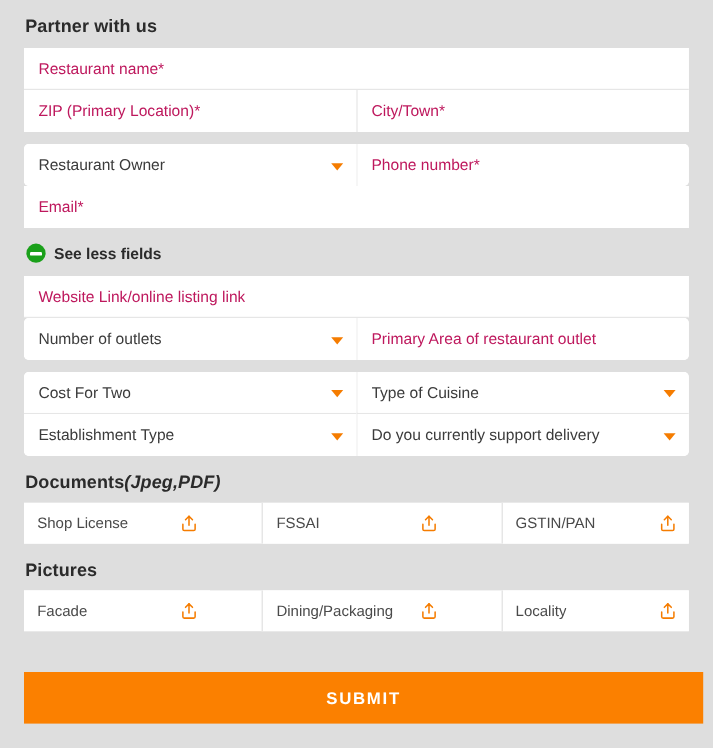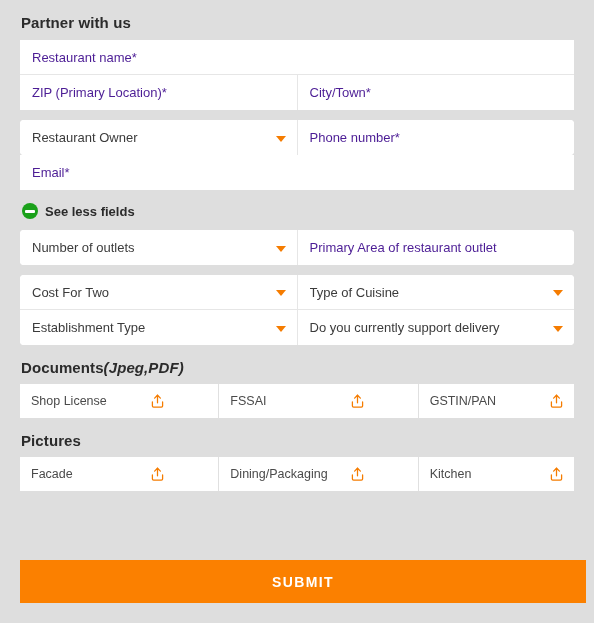--- a/index.html
+++ b/index.html
@@ -47,21 +47,21 @@
     padding: 0 12px;
     flex: 1 1 0;
     min-width: 0;
     border-bottom: 1px solid #e6e6e6;
   }
   .cell.no-rule { border-bottom: none; align-items: center; }
   .cell.divider { border-left: 1px solid #e6e6e6; }
 
   .ph {
     font-size: 13px;
-    color: #4c1d95;
+    color: #be185d;
     white-space: nowrap;
     overflow: hidden;
     text-overflow: ellipsis;
   }
   .val {
     font-size: 13px;
     color: #3b3b3b;
     white-space: nowrap;
     overflow: hidden;
     text-overflow: ellipsis;
@@ -208,20 +208,25 @@
 
   <div style="height:11px"></div>
 
   <div class="toggle">
     <span class="circle-minus"></span>
     <span class="toggle-label">See less fields</span>
   </div>
 
   <div style="height:9px"></div>
 
+  <div class="slab">
+    <div class="cell">
+      <span class="ph">Website Link/online listing link</span>
+    </div>
+  </div>
 
   <div class="selrow">
     <div class="cell">
       <span class="val">Number of outlets</span>
       <span class="caret"></span>
     </div>
     <div class="cell divider">
       <span class="ph">Primary Area of restaurant outlet</span>
     </div>
   </div>
@@ -298,21 +303,21 @@
     </div>
     <div class="upcell">
       <span class="lab">Dining/Packaging</span>
       <svg class="upicon" viewBox="0 0 20 20">
         <path d="M10 2.6 L10 11.5" stroke="#f57c00" stroke-width="1.5" fill="none" stroke-linecap="round"></path>
         <path d="M6.6 6 L10 2.6 L13.4 6" stroke="#f57c00" stroke-width="1.5" fill="none" stroke-linecap="round" stroke-linejoin="round"></path>
         <path d="M4 10.5 L4 15.3 Q4 16.6 5.4 16.6 L14.6 16.6 Q16 16.6 16 15.3 L16 10.5" stroke="#f57c00" stroke-width="1.5" fill="none" stroke-linecap="round"></path>
       </svg>
     </div>
     <div class="upcell">
-      <span class="lab">Kitchen</span>
+      <span class="lab">Locality</span>
       <svg class="upicon" viewBox="0 0 20 20">
         <path d="M10 2.6 L10 11.5" stroke="#f57c00" stroke-width="1.5" fill="none" stroke-linecap="round"></path>
         <path d="M6.6 6 L10 2.6 L13.4 6" stroke="#f57c00" stroke-width="1.5" fill="none" stroke-linecap="round" stroke-linejoin="round"></path>
         <path d="M4 10.5 L4 15.3 Q4 16.6 5.4 16.6 L14.6 16.6 Q16 16.6 16 15.3 L16 10.5" stroke="#f57c00" stroke-width="1.5" fill="none" stroke-linecap="round"></path>
       </svg>
     </div>
   </div>
 
   <button class="submit">SUBMIT</button>
 

